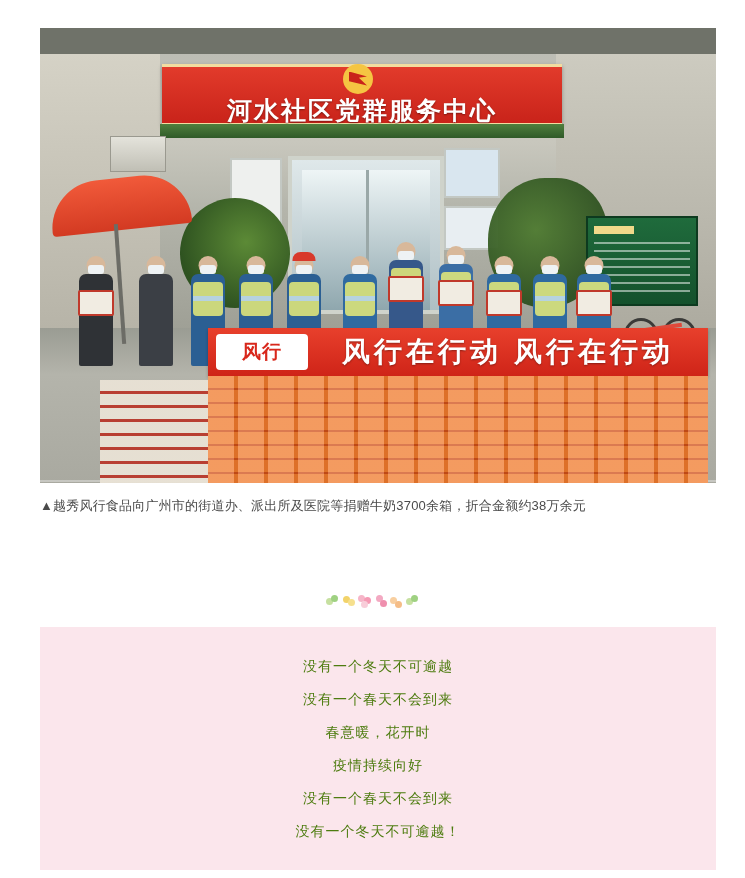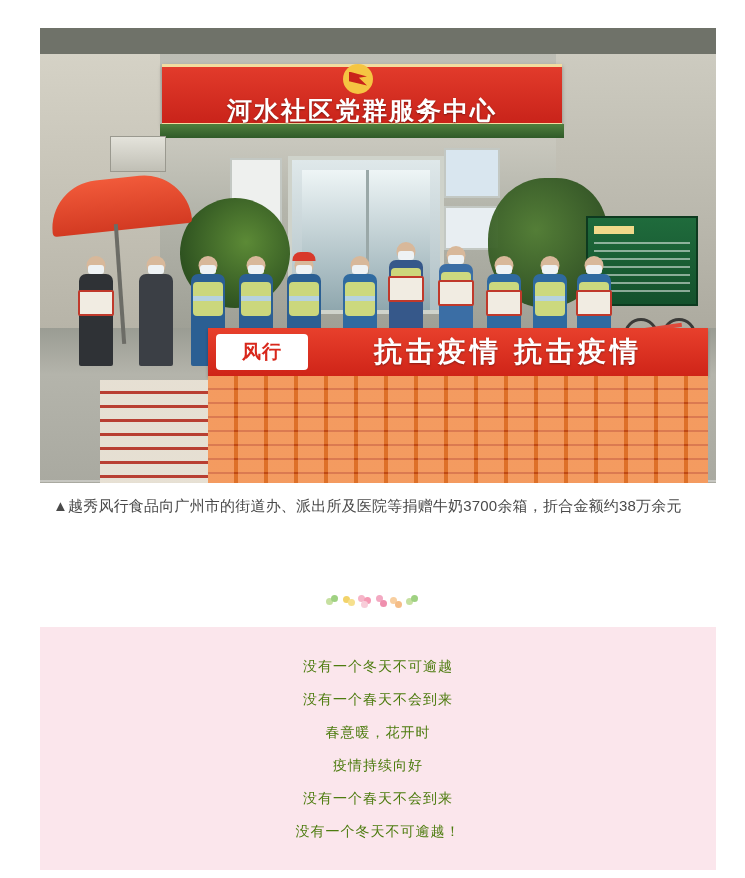--- a/index.html
+++ b/index.html
@@ -299,25 +299,24 @@
   .bike .frame {
     position:absolute; left: 12px; bottom: 22px; width: 46px; height: 4px; background:#e0483a;
     transform: rotate(-8deg);
   }
 
   .caption {
     position: absolute;
     left: 40px;
     top: 496px;
     width: 690px;
-    font-size: 15px;
+    font-size: 13px;
     color: #4a4a4a;
     letter-spacing: 0.2px;
     line-height: 20px;
-    margin-left: 13px;
   }
 
   
   .divider {
     position: absolute;
     left: 0; right: 0;
     top: 580px;
     height: 44px;
     display: flex;
     align-items: center;
@@ -481,21 +480,21 @@
         <div class="wheel w2"></div>
         <div class="frame"></div>
       </div>
 
       <div class="box-stack-left"></div>
 
       <div class="banner">
         <div class="banner-logo">
           <span>风行</span>
         </div>
-        <div class="banner-text">抗击疫情  抗击疫情</div>
+        <div class="banner-text">风行在行动  风行在行动</div>
       </div>
 
       <div class="box-stack"></div>
 
     </div>
   </div>
 
   <div class="caption">▲越秀风行食品向广州市的街道办、派出所及医院等捐赠牛奶3700余箱，折合金额约38万余元</div>
 
   <div class="divider">

